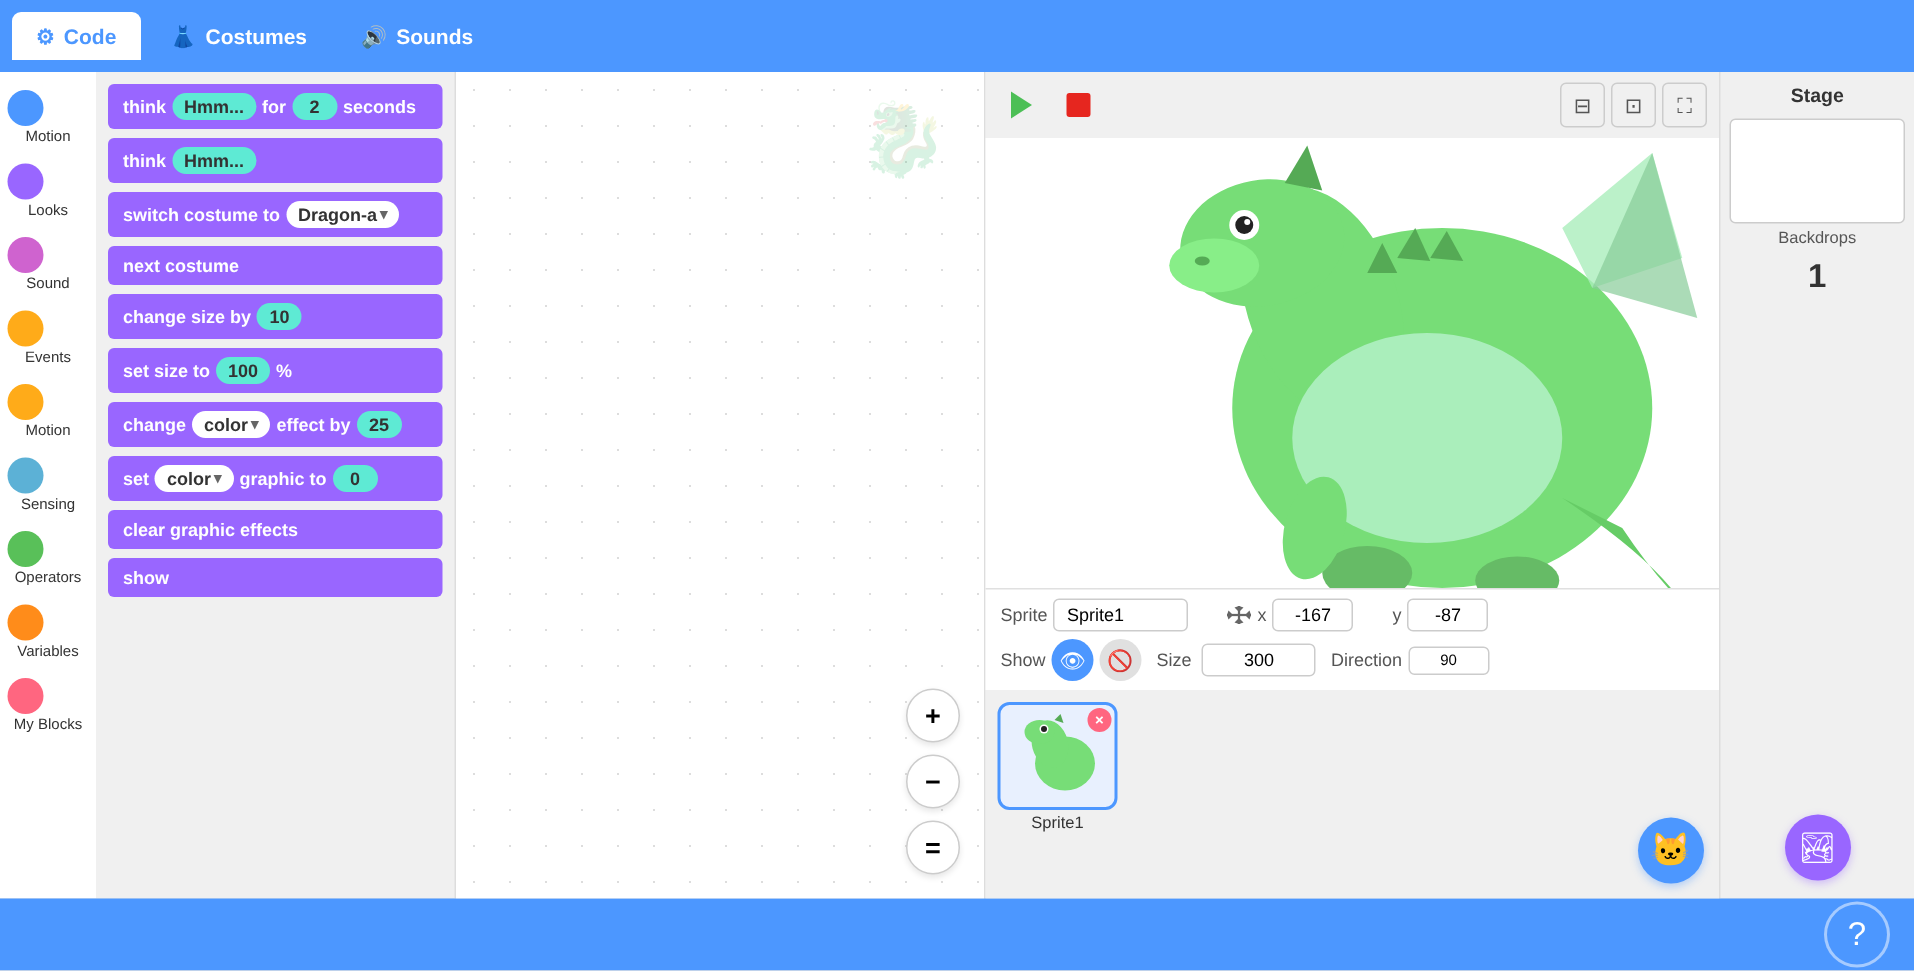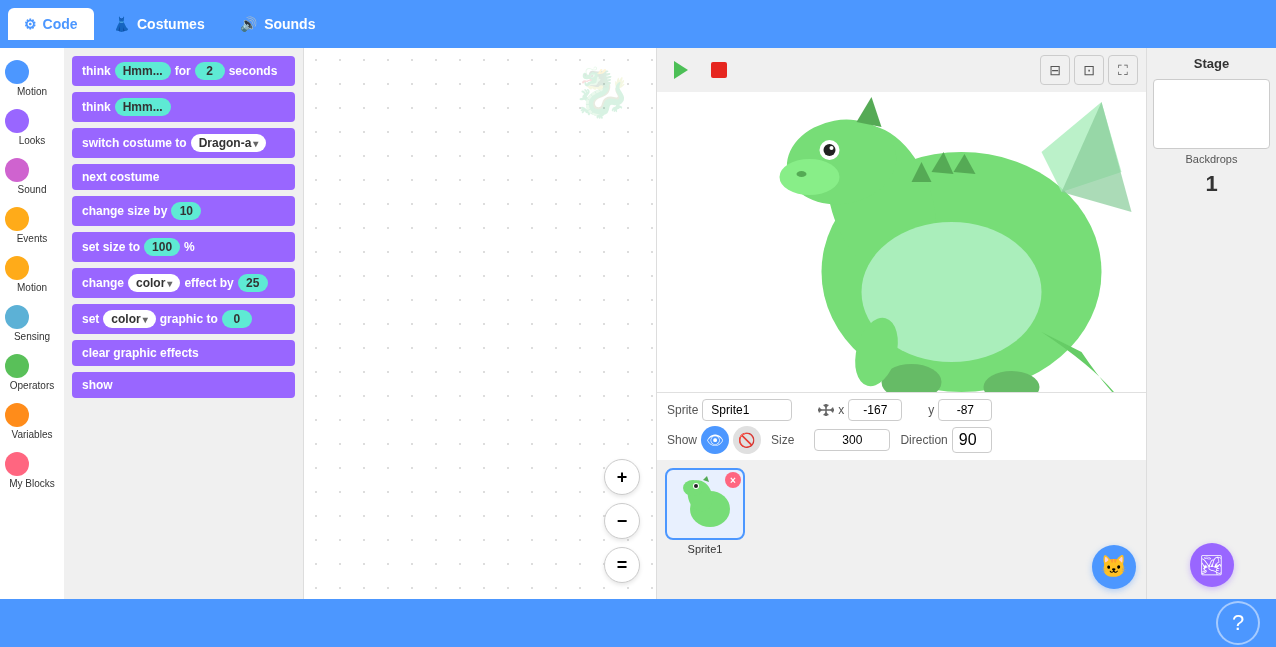--- a/index.html
+++ b/index.html
@@ -260,27 +260,27 @@
             <span style="font-size:12px; color:#555;">y</span>
             <input type="text" style="border: 1px solid rgb(204, 204, 204); border-radius: 4px; padding: 3px 6px; font-size: 12px; width: 54px; text-align: center;" value="-87">
           </div>
         </div>
         <div style="display:flex; align-items:center; gap:10px; flex-wrap:wrap; margin-top:5px;">
           <div style="display:flex; align-items:center; gap:4px;">
             <span style="font-size:12px; color:#555;">Show</span>
             <button style="width:28px; height:28px; background:#4c97ff; border-radius:50%; border:none; cursor:pointer; display:flex; align-items:center; justify-content:center; color:white; font-size:14px;">👁</button>
             <button style="width:28px; height:28px; background:#e0e0e0; border-radius:50%; border:none; cursor:pointer; display:flex; align-items:center; justify-content:center; color:#aaa; font-size:14px;">🚫</button>
           </div>
-          <div style="display:flex; align-items:center; gap:20px;">
+          <div style="display:flex; align-items:center; gap:7px;">
             <span style="font-size:12px; color:#555;">Size</span>
             <input type="text" style="border: 1px solid rgb(204, 204, 204); border-radius: 4px; padding: 3px 6px; font-size: 12px; width: 76px; text-align: center;" value="300">
           </div>
           <div style="display:flex; align-items:center; gap:4px;">
             <span style="font-size:12px; color:#555;">Direction</span>
-            <input type="text" style="border: 1px solid rgb(204, 204, 204); border-radius: 4px; padding: 3px 6px; font-size: 16px; width: 40px; text-align: left;" value="90">
+            <input type="text" style="border: 1px solid rgb(204, 204, 204); border-radius: 4px; padding: 3px 6px; font-size: 10px; width: 54px; text-align: center;" value="90">
           </div>
         </div>
       </div>
 
       <div style="flex:1; background:#f0f0f0; display:flex; gap:8px; padding:8px; position:relative; overflow-x:auto; align-items:flex-start;">
 
         <div style="display:flex; flex-direction:column; align-items:center; cursor:pointer;">
           <div style="width:80px; height:72px; background:#e8f0fe; border-radius:8px; border:2px solid #4c97ff; display:flex; align-items:center; justify-content:center; position:relative; overflow:hidden;">
 
             <svg width="60" height="60" viewBox="0 0 60 60" xmlns="http://www.w3.org/2000/svg">

